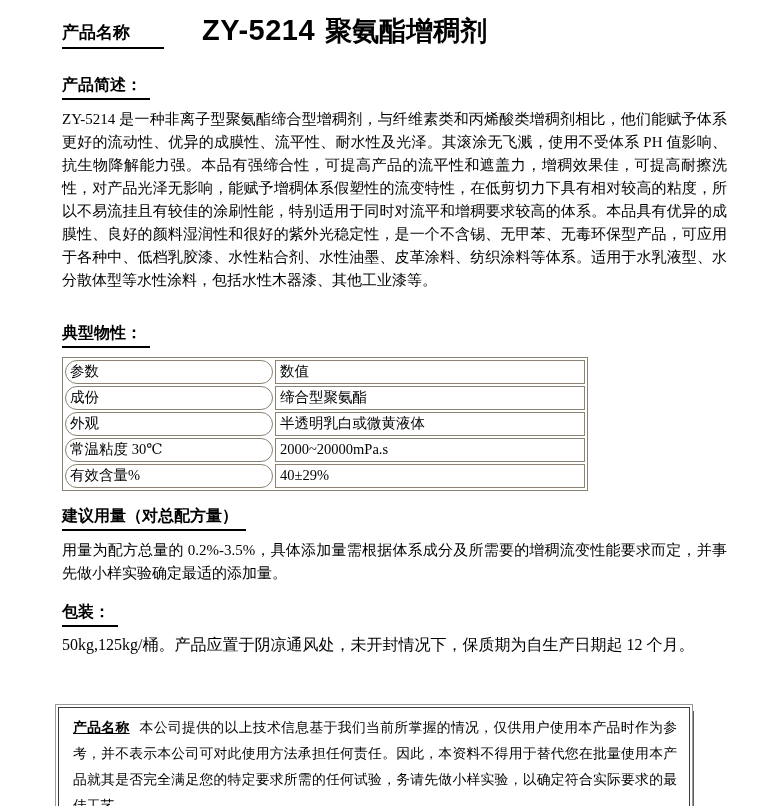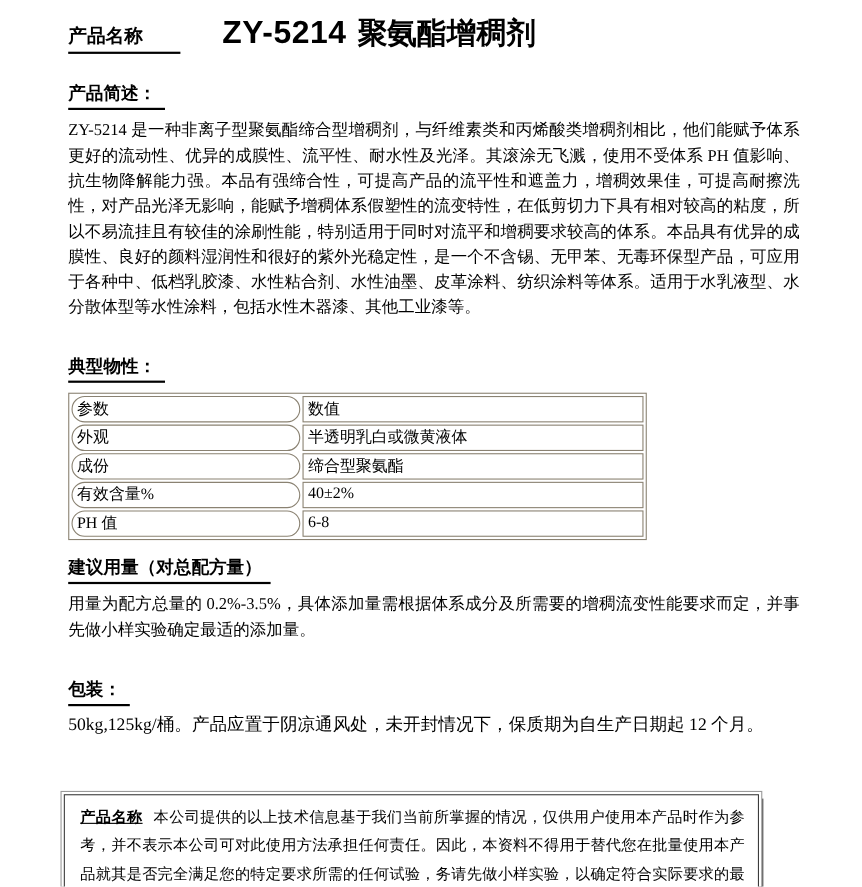--- a/index.html
+++ b/index.html
@@ -48,21 +48,21 @@
     display: inline-block;
     font-size: 16px;
     font-weight: bold;
     border-bottom: 2px solid #000;
     padding: 0 8px 2px 0;
     margin: 0;
   }
   .sec-brief    { margin-top: 24px; }
   .sec-props    { margin-top: 31px; }
   .sec-dosage   { margin-top: 15px; }
-  .sec-pack     { margin-top: 32px; font-family: Liberation Serif, serif; }
+  .sec-pack     { margin-top: 17px; font-family: Liberation Serif, serif; }
   
   .para {
     margin: 8px 0 0 0;
     font-size: 15px;
     line-height: 23px;
     text-align: justify;
   }
   .para-small {
     margin: 6px 0 0 0;
     font-size: 16px;
@@ -124,34 +124,34 @@
 
   <div class="sec-props">
     <h2 class="sec-heading">典型物性：</h2>
     <table class="props-table">
       <tbody>
         <tr>
           <td class="c1">参数</td>
           <td>数值</td>
         </tr>
         <tr>
+          <td class="c1">成份</td>
+          <td>缔合型聚氨酯</td>
+        </tr>
+        <tr>
           <td class="c1">外观</td>
           <td>半透明乳白或微黄液体</td>
         </tr>
         <tr>
-          <td class="c1">成份</td>
-          <td>缔合型聚氨酯</td>
+          <td class="c1">常温粘度 30℃</td>
+          <td>2000~20000mPa.s</td>
         </tr>
         <tr>
           <td class="c1">有效含量%</td>
-          <td>40±2%</td>
-        </tr>
-        <tr>
-          <td class="c1">PH 值</td>
-          <td>6-8</td>
+          <td>40±29%</td>
         </tr>
       </tbody>
     </table>
   </div>
 
   <div class="sec-dosage">
     <h2 class="sec-heading">建议用量（对总配方量）</h2>
     <p class="para">用量为配方总量的 0.2%-3.5%，具体添加量需根据体系成分及所需要的增稠流变性能要求而定，并事先做小样实验确定最适的添加量。</p>
   </div>
 

